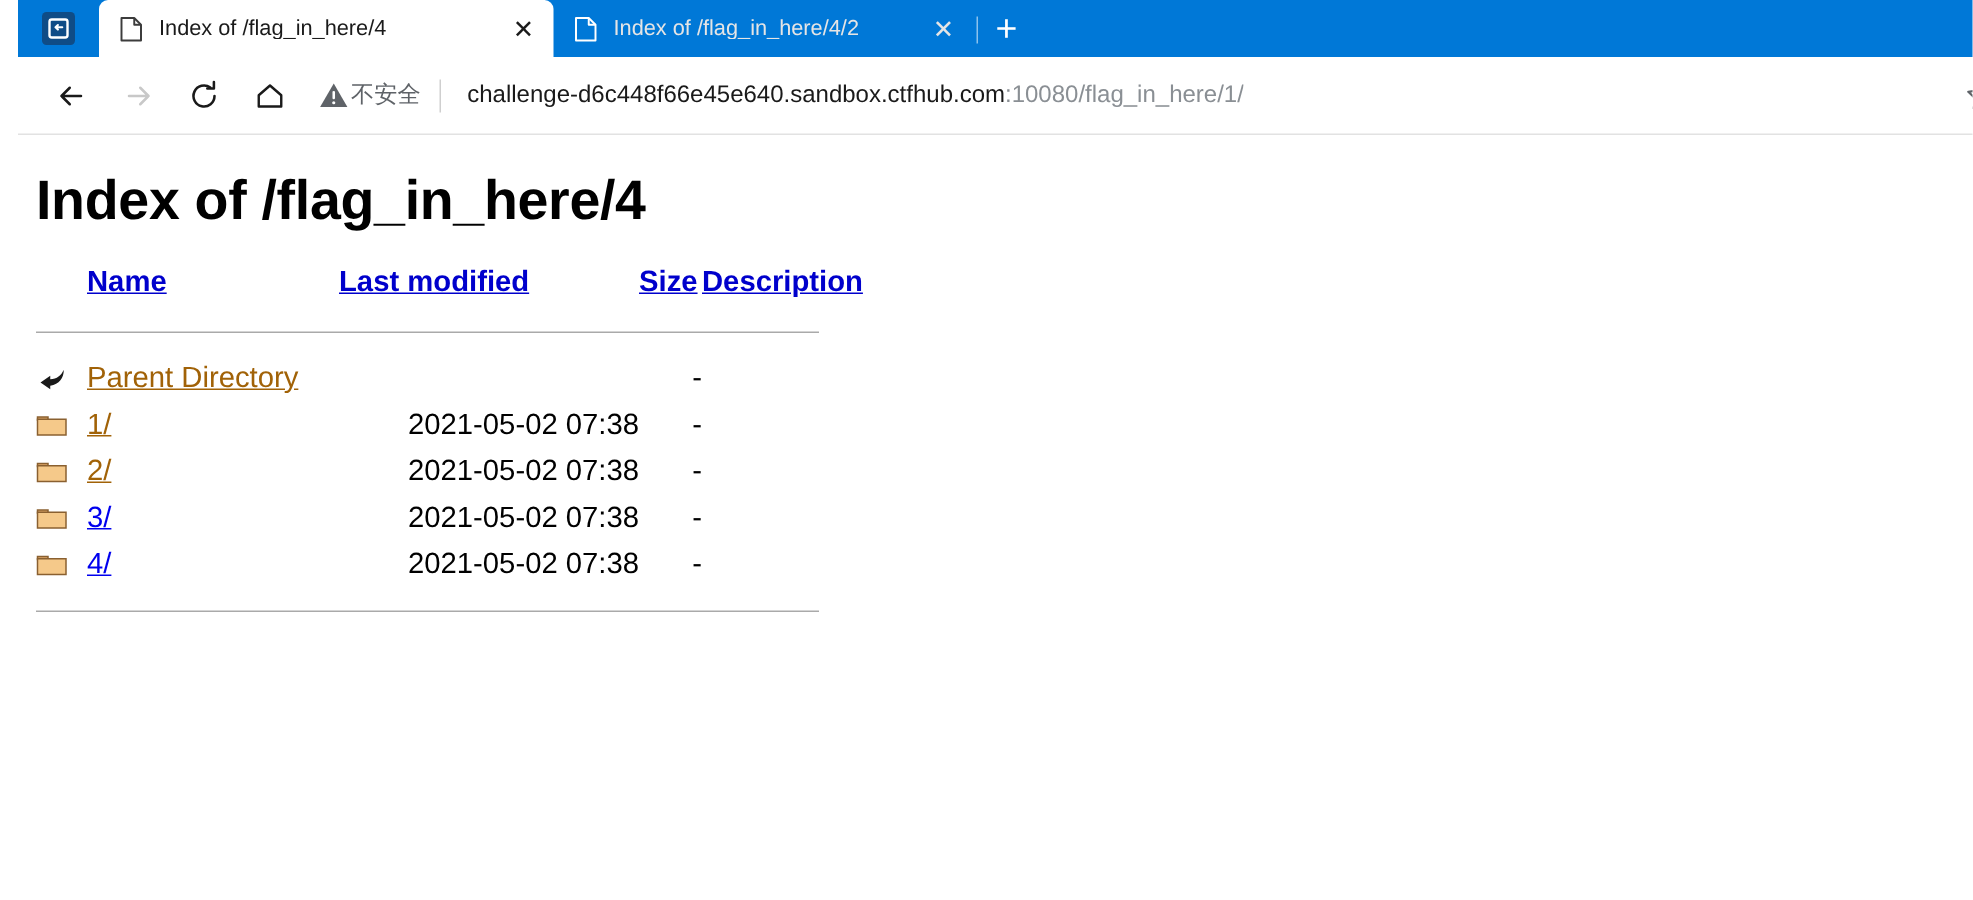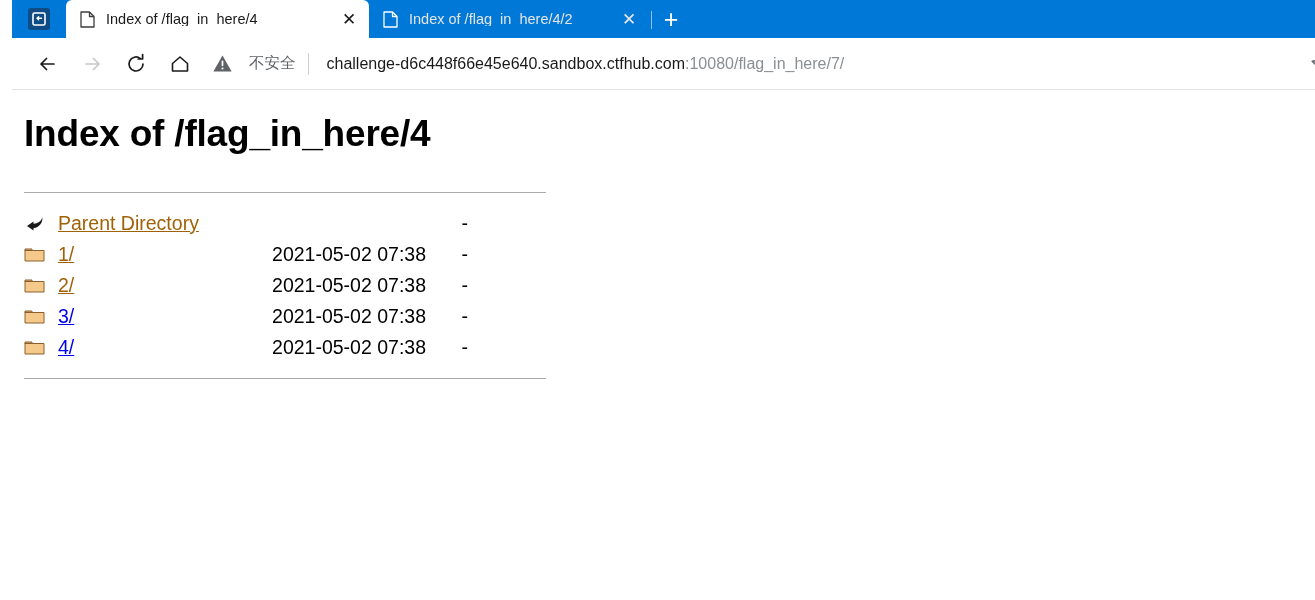--- a/index.html
+++ b/index.html
@@ -151,21 +151,21 @@
   }
   .security {
     display: flex;
     align-items: center;
     flex: 0 0 auto;
     padding-right: 12px;
   }
   .security-text {
     font-size: 15.5px;
     color: #5f6368;
-    margin-left: 16px;
+    margin-left: 1px;
     white-space: nowrap;
   }
   .omni-divider {
     width: 1px;
     height: 22px;
     background: #cfcfcf;
     flex: 0 0 auto;
   }
   .url {
     font-size: 16px;
@@ -341,36 +341,51 @@
     <div class="omnibox">
       <div class="security">
         <svg width="21" height="21" viewBox="0 0 21 21">
           <path d="M10.5 2.6 L19.6 18.4 H1.4 Z" fill="#5f6368"></path>
           <rect x="9.65" y="7.6" width="1.7" height="5.6" rx="0.8" fill="#ffffff"></rect>
           <circle cx="10.5" cy="15.5" r="1.05" fill="#ffffff"></circle>
         </svg>
         <span class="security-text">不安全</span>
       </div>
       <div class="omni-divider"></div>
-      <div class="url"><span>challenge-d6c448f66e45e640.sandbox.ctfhub.com</span><span class="dim">:10080/flag_in_here/7/</span></div>
+      <div class="url"><span>challenge-d6c448f66e45e640.sandbox.ctfhub.com</span><span class="dim">:10080/flag_in_here/1/</span></div>
     </div>
 
     <div class="star-btn">
       <svg width="25" height="25" viewBox="0 0 25 25">
         <path d="M12.5 3.4 L15.35 9.3 L21.8 10.2 L17.1 14.7 L18.25 21.2 L12.5 18.1 L6.75 21.2 L7.9 14.7 L3.2 10.2 L9.65 9.3 Z" fill="none" stroke="#5f6368" stroke-width="1.5" stroke-linejoin="round"></path>
       </svg>
     </div>
   </div>
 
   <div class="page">
 
     <h1 class="page-title">Index of /flag_in_here/4</h1>
 
     <table class="listing">
       <thead>
+        <tr>
+          <th class="col-icon"></th>
+          <th class="col-name th-name">
+            <a class="hdr" href="#">Name</a>
+          </th>
+          <th class="col-date th-date">
+            <a class="hdr" href="#">Last modified</a>
+          </th>
+          <th class="col-size th-size">
+            <a class="hdr" href="#">Size</a>
+          </th>
+          <th class="col-desc th-desc">
+            <a class="hdr" href="#">Description</a>
+          </th>
+        </tr>
         <tr class="rule-row">
           <td colspan="5">
             <hr class="rule">
           </td>
         </tr>
       </thead>
       <tbody>
 
         <tr>
           <td class="col-icon">

